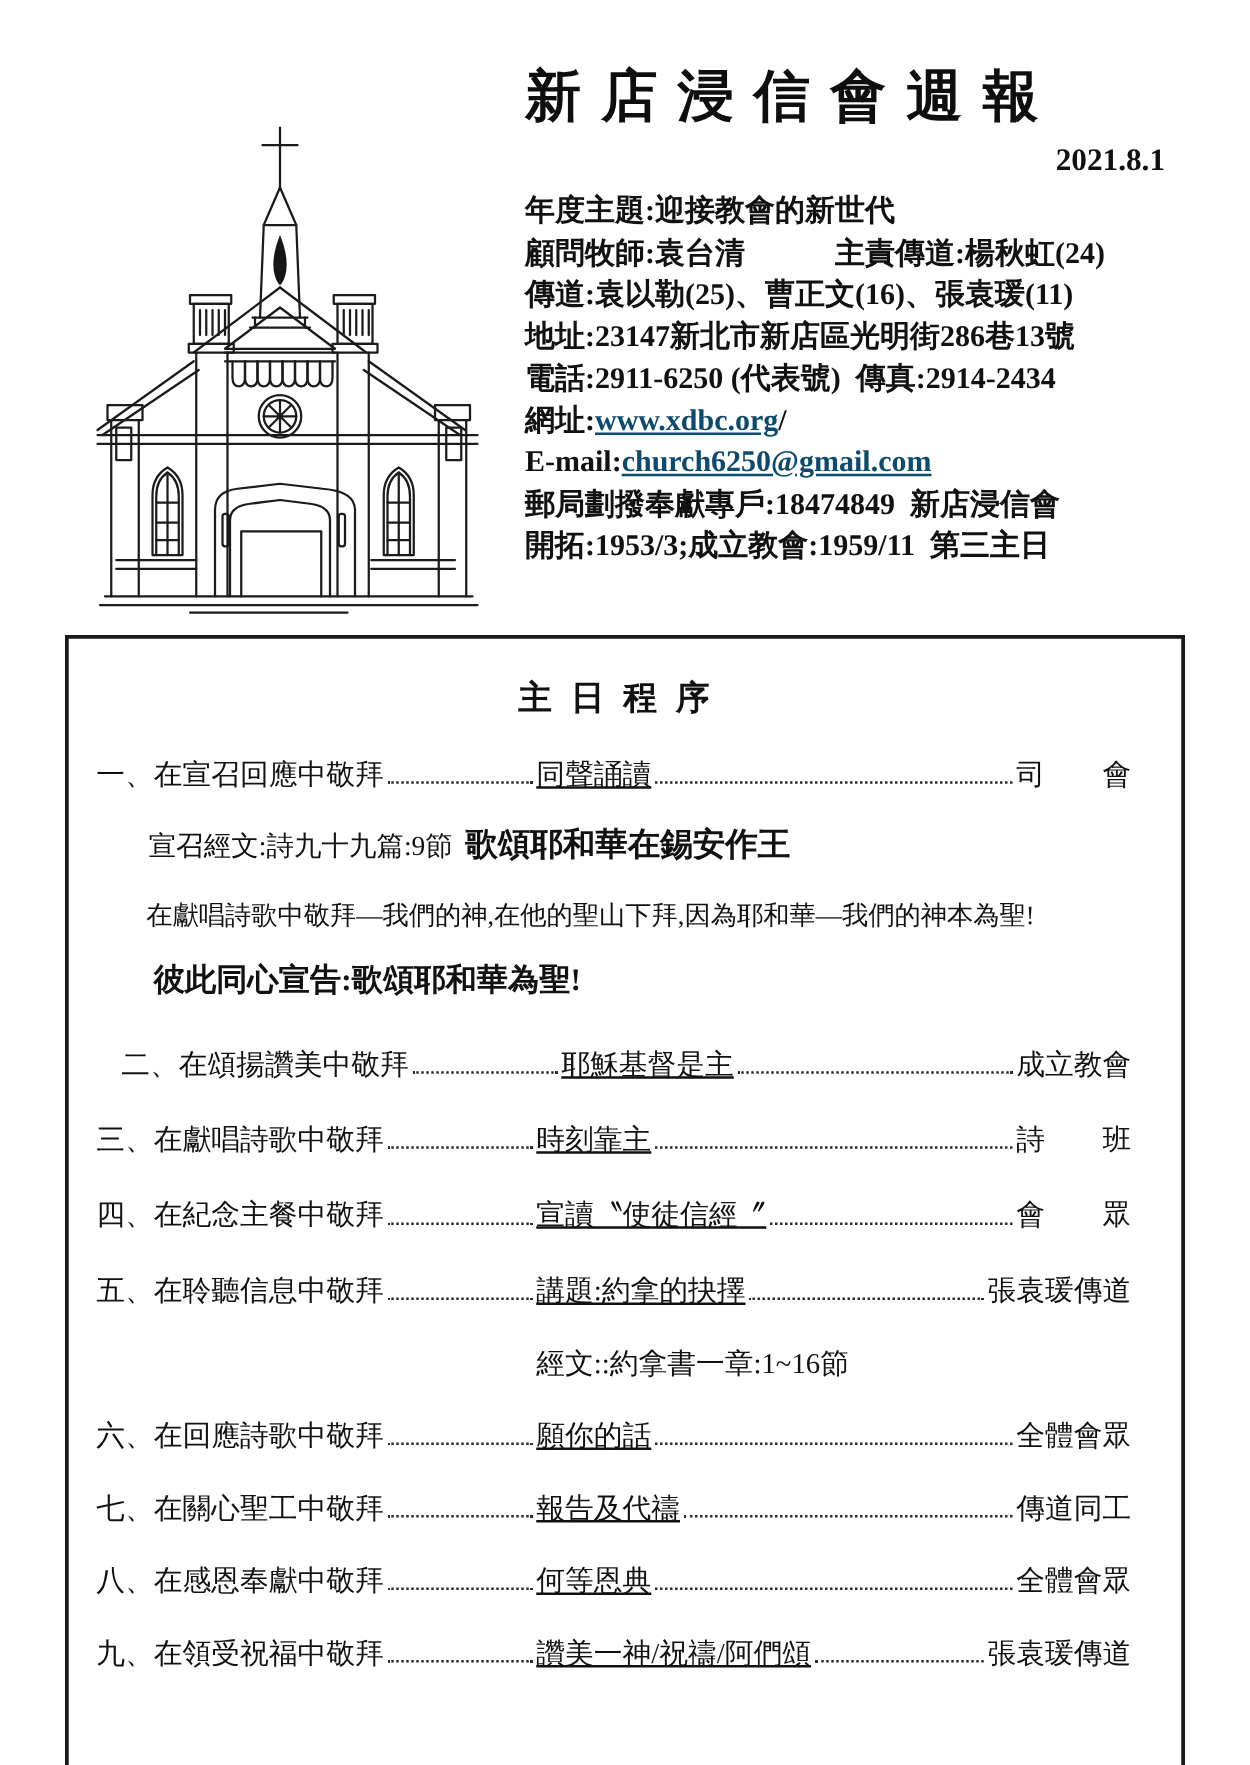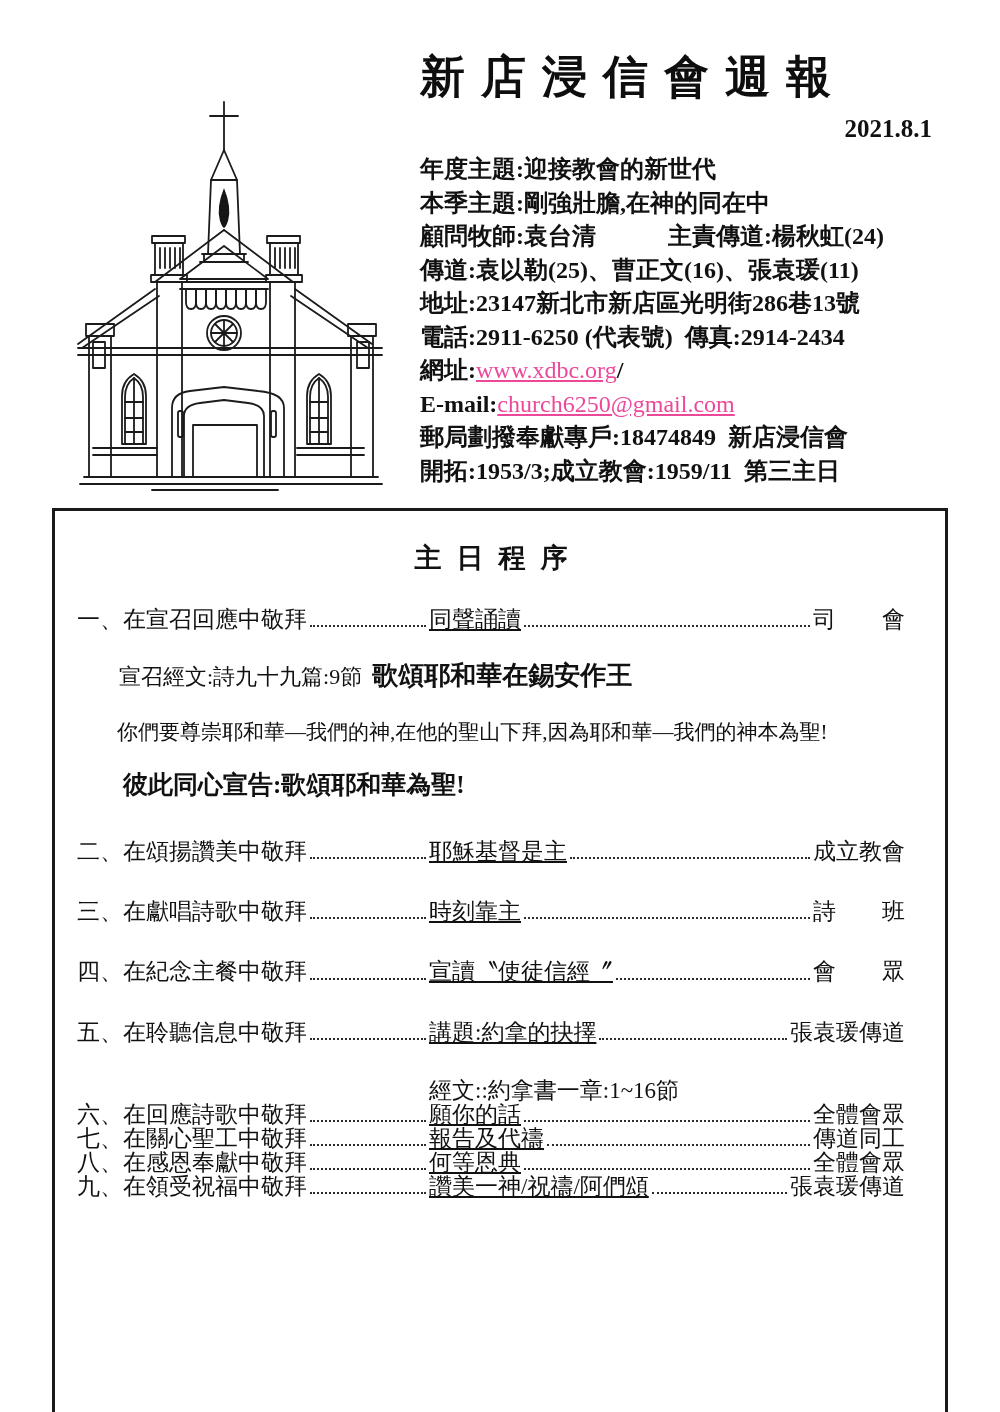--- a/index.html
+++ b/index.html
@@ -29,42 +29,42 @@
     font-size: 45px; font-weight: 600; line-height: 1.2;
     letter-spacing: 16px; white-space: nowrap; color: #0e0e0e;
   }
   .date {
     margin-top: 12px; margin-right: 36px;
     font-size: 25px; font-weight: 700; text-align: right; line-height: 1;
   }
   .info { margin-top: 12px; font-size: 24px; font-weight: 700; }
   .info-line { line-height: 33.5px; white-space: pre; }
   .link {
-    color: #ec4899; text-decoration: underline; cursor: pointer; font-weight: 400;
+    color: #0c4a6e; text-decoration: underline; cursor: pointer; font-weight: 700;
   }
 
   
   .program-box {
     position: absolute; left: 52px; top: 508px;
     width: 896px; height: 1024px;
     border: 3px solid #1a1a1a;
     padding: 30px 40px 0 22px;
   }
   .program-heading {
     text-align: center; font-size: 27px; font-weight: 700;
     letter-spacing: 15px; padding-left: 15px; line-height: 1.3;
   }
   .prow {
     display: flex; align-items: baseline;
     font-size: 23px; line-height: 1.05; white-space: pre;
   }
   .prow.first { margin-top: 32px; justify-content: flex-end; }
-  .prow.gap-lg { margin-top: 42px; }
+  .prow.gap-lg { margin-top: 42px; margin-left: 20px; }
   .prow.gap { margin-top: 36px; }
-  .prow.gap-sm { }
+  .prow.gap-sm { margin-top: 34px; }
   .p-left { flex: 0 0 352px; display: flex; align-items: baseline; }
   .p-label { flex: 0 0 auto; }
   .p-mid { flex: 0 0 auto; text-decoration: underline; }
   .p-right { flex: 0 0 auto; }
   .dots {
     flex: 1 1 auto; align-self: flex-end;
     border-bottom: 2px dotted #2c2c2c;
     margin: 0 3px 5px 3px; min-width: 12px; height: 0;
   }
   .call-line { margin-top: 30px; margin-left: 42px; font-size: 22px; line-height: 1.1; white-space: pre; }
@@ -184,21 +184,20 @@
       <path d="M18 388 H320"></path>
       <path d="M90 394 H216"></path>
     </g>
   </svg>
 
   <div class="header-text">
     <h1 class="title">新店浸信會週報</h1>
     <div class="date">2021.8.1</div>
     <div class="info">
       <div class="info-line">年度主題:迎接教會的新世代</div>
-      <div class="info-line">本季主題:剛強壯膽,在神的同在中</div>
       <div class="info-line">顧問牧師:袁台清　　　主責傳道:楊秋虹(24)</div>
       <div class="info-line">傳道:袁以勒(25)、曹正文(16)、張袁瑗(11)</div>
       <div class="info-line">地址:23147新北市新店區光明街286巷13號</div>
       <div class="info-line">電話:2911-6250 (代表號)  傳真:2914-2434</div>
       <div class="info-line"><span>網址:</span><a class="link">www.xdbc.org</a><span>/</span></div>
       <div class="info-line"><span>E-mail:</span><a class="link">church6250@gmail.com</a></div>
       <div class="info-line">郵局劃撥奉獻專戶:18474849  新店浸信會</div>
       <div class="info-line">開拓:1953/3;成立教會:1959/11  第三主日</div>
     </div>
   </div>
@@ -207,21 +206,21 @@
     <h2 class="program-heading">主日程序</h2>
 
     <div class="prow first">
       <span class="p-left"><span class="p-label">一、在宣召回應中敬拜</span><span class="dots"></span></span>
       <span class="p-mid">同聲誦讀</span>
       <span class="dots"></span>
       <span class="p-right">司　　會</span>
     </div>
 
     <div class="call-line"><span>宣召經文:詩九十九篇:9節</span><span class="call-title">歌頌耶和華在錫安作王</span></div>
-    <div class="verse">你們要尊崇耶和華—我們的神,在他的聖山下拜,因為耶和華—我們的神本為聖!</div>
+    <div class="verse">在獻唱詩歌中敬拜—我們的神,在他的聖山下拜,因為耶和華—我們的神本為聖!</div>
     <div class="proclaim">彼此同心宣告:歌頌耶和華為聖!</div>
 
     <div class="prow gap-lg">
       <span class="p-left"><span class="p-label">二、在頌揚讚美中敬拜</span><span class="dots"></span></span>
       <span class="p-mid">耶穌基督是主</span>
       <span class="dots"></span>
       <span class="p-right">成立教會</span>
     </div>
 
     <div class="prow gap">

